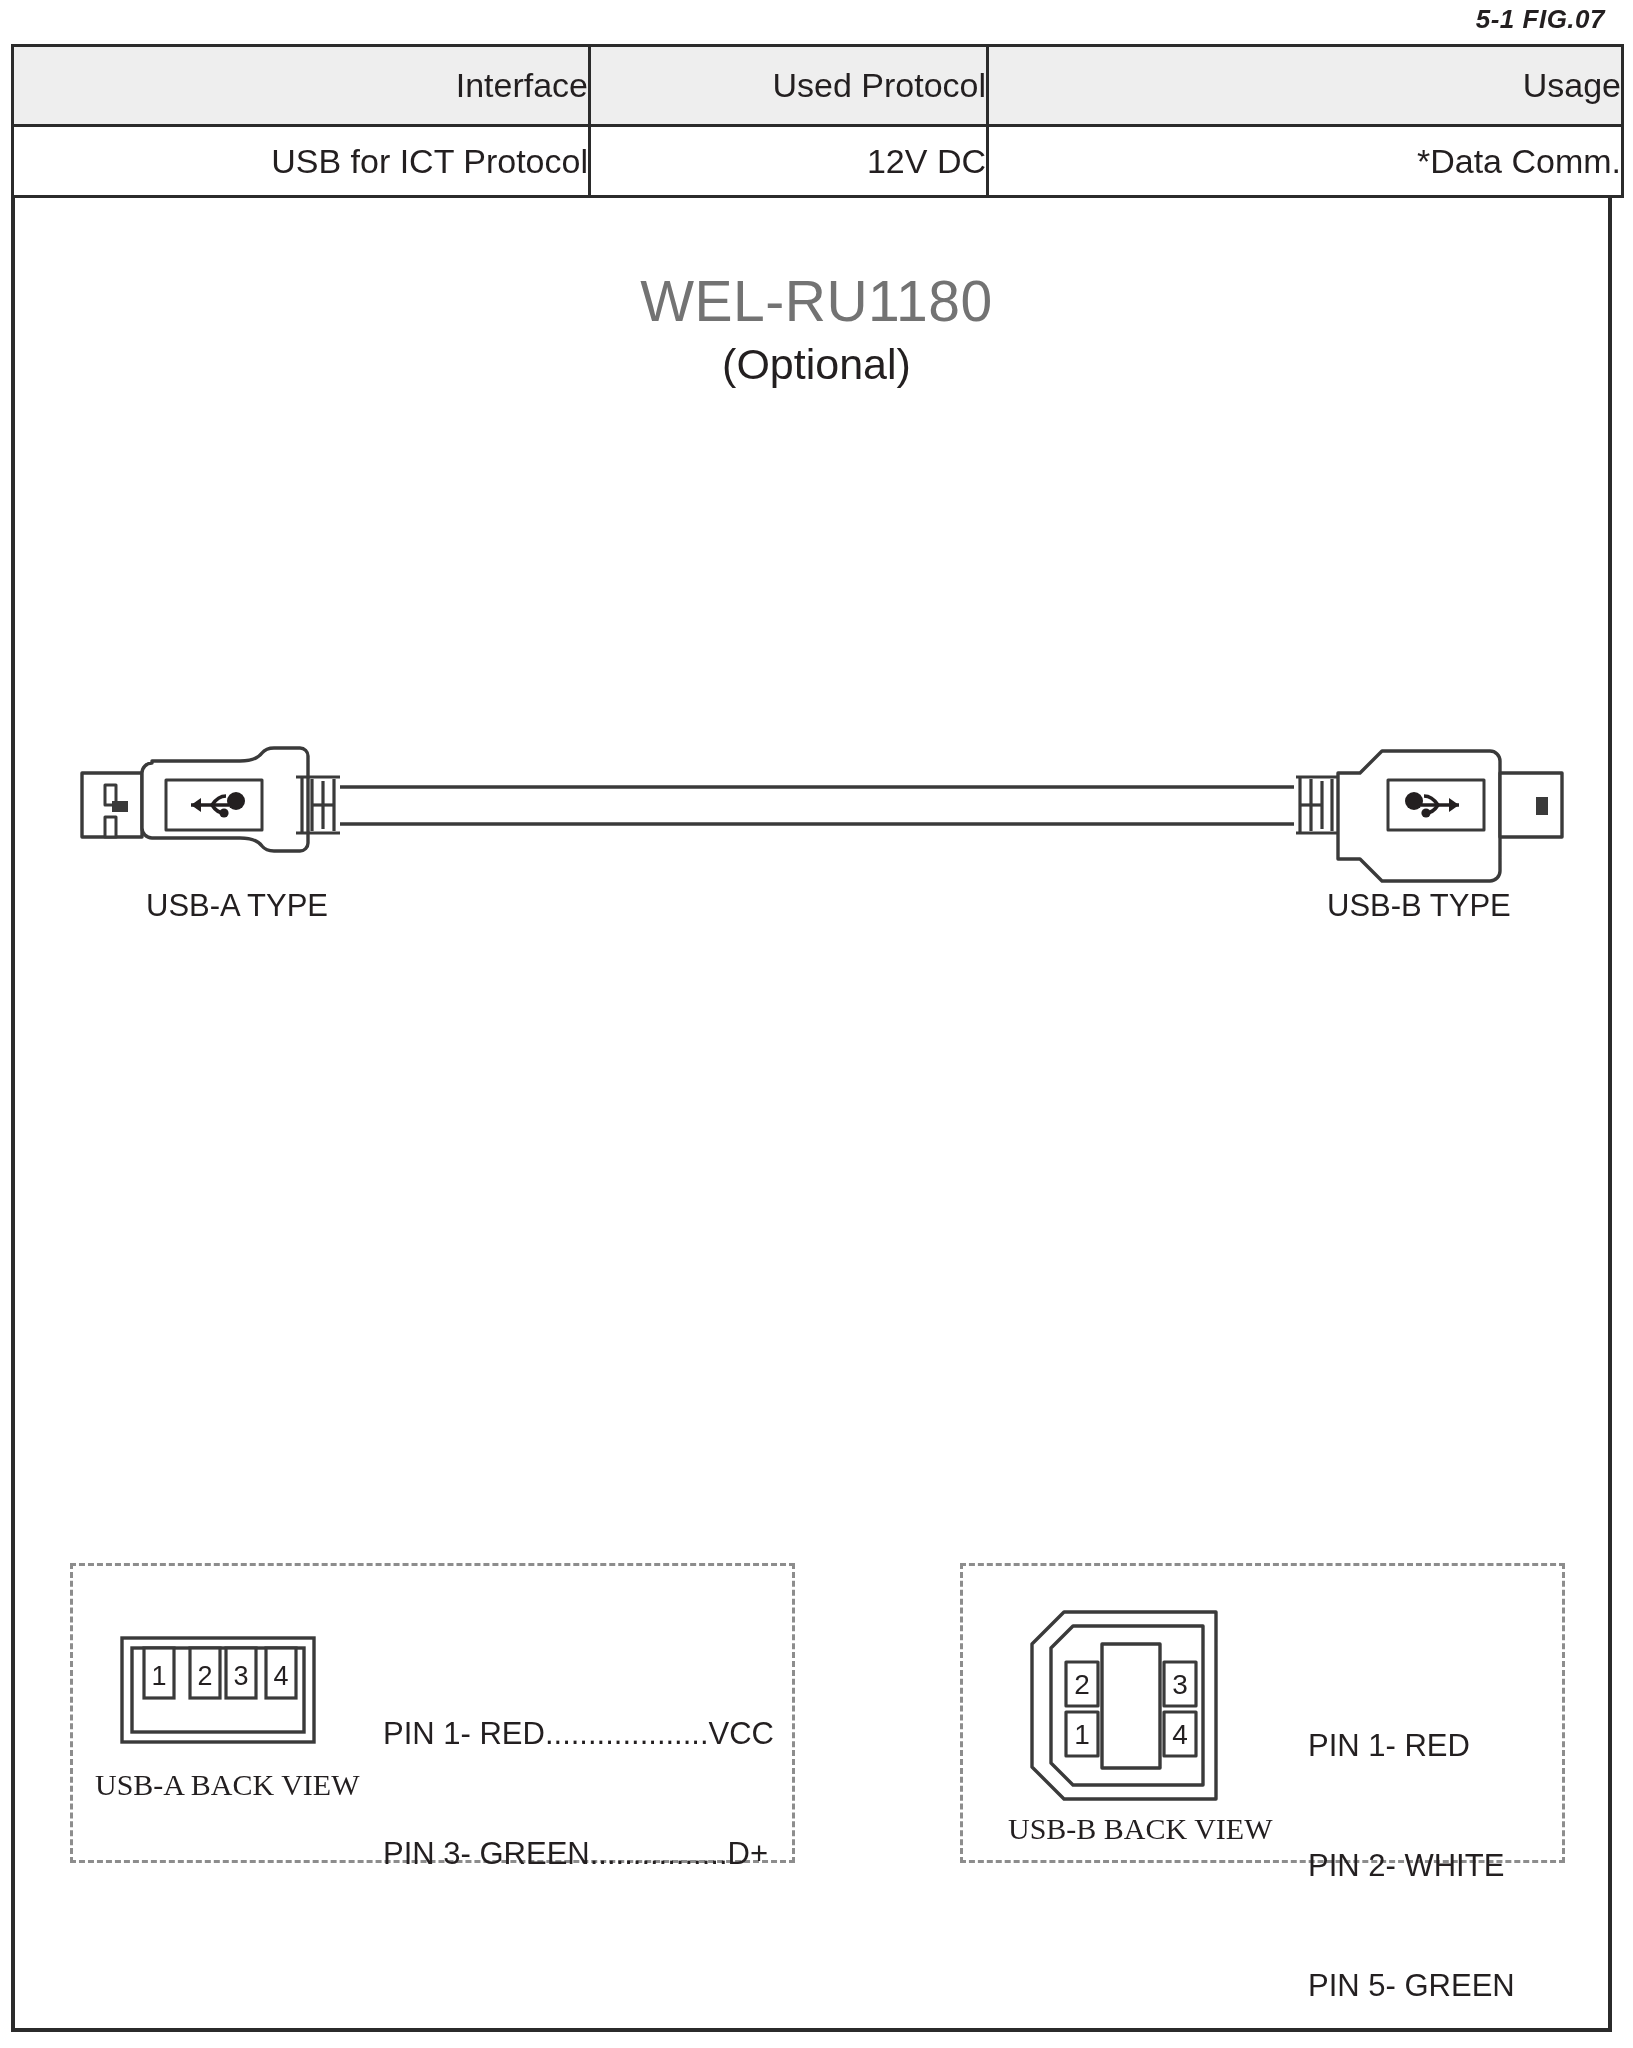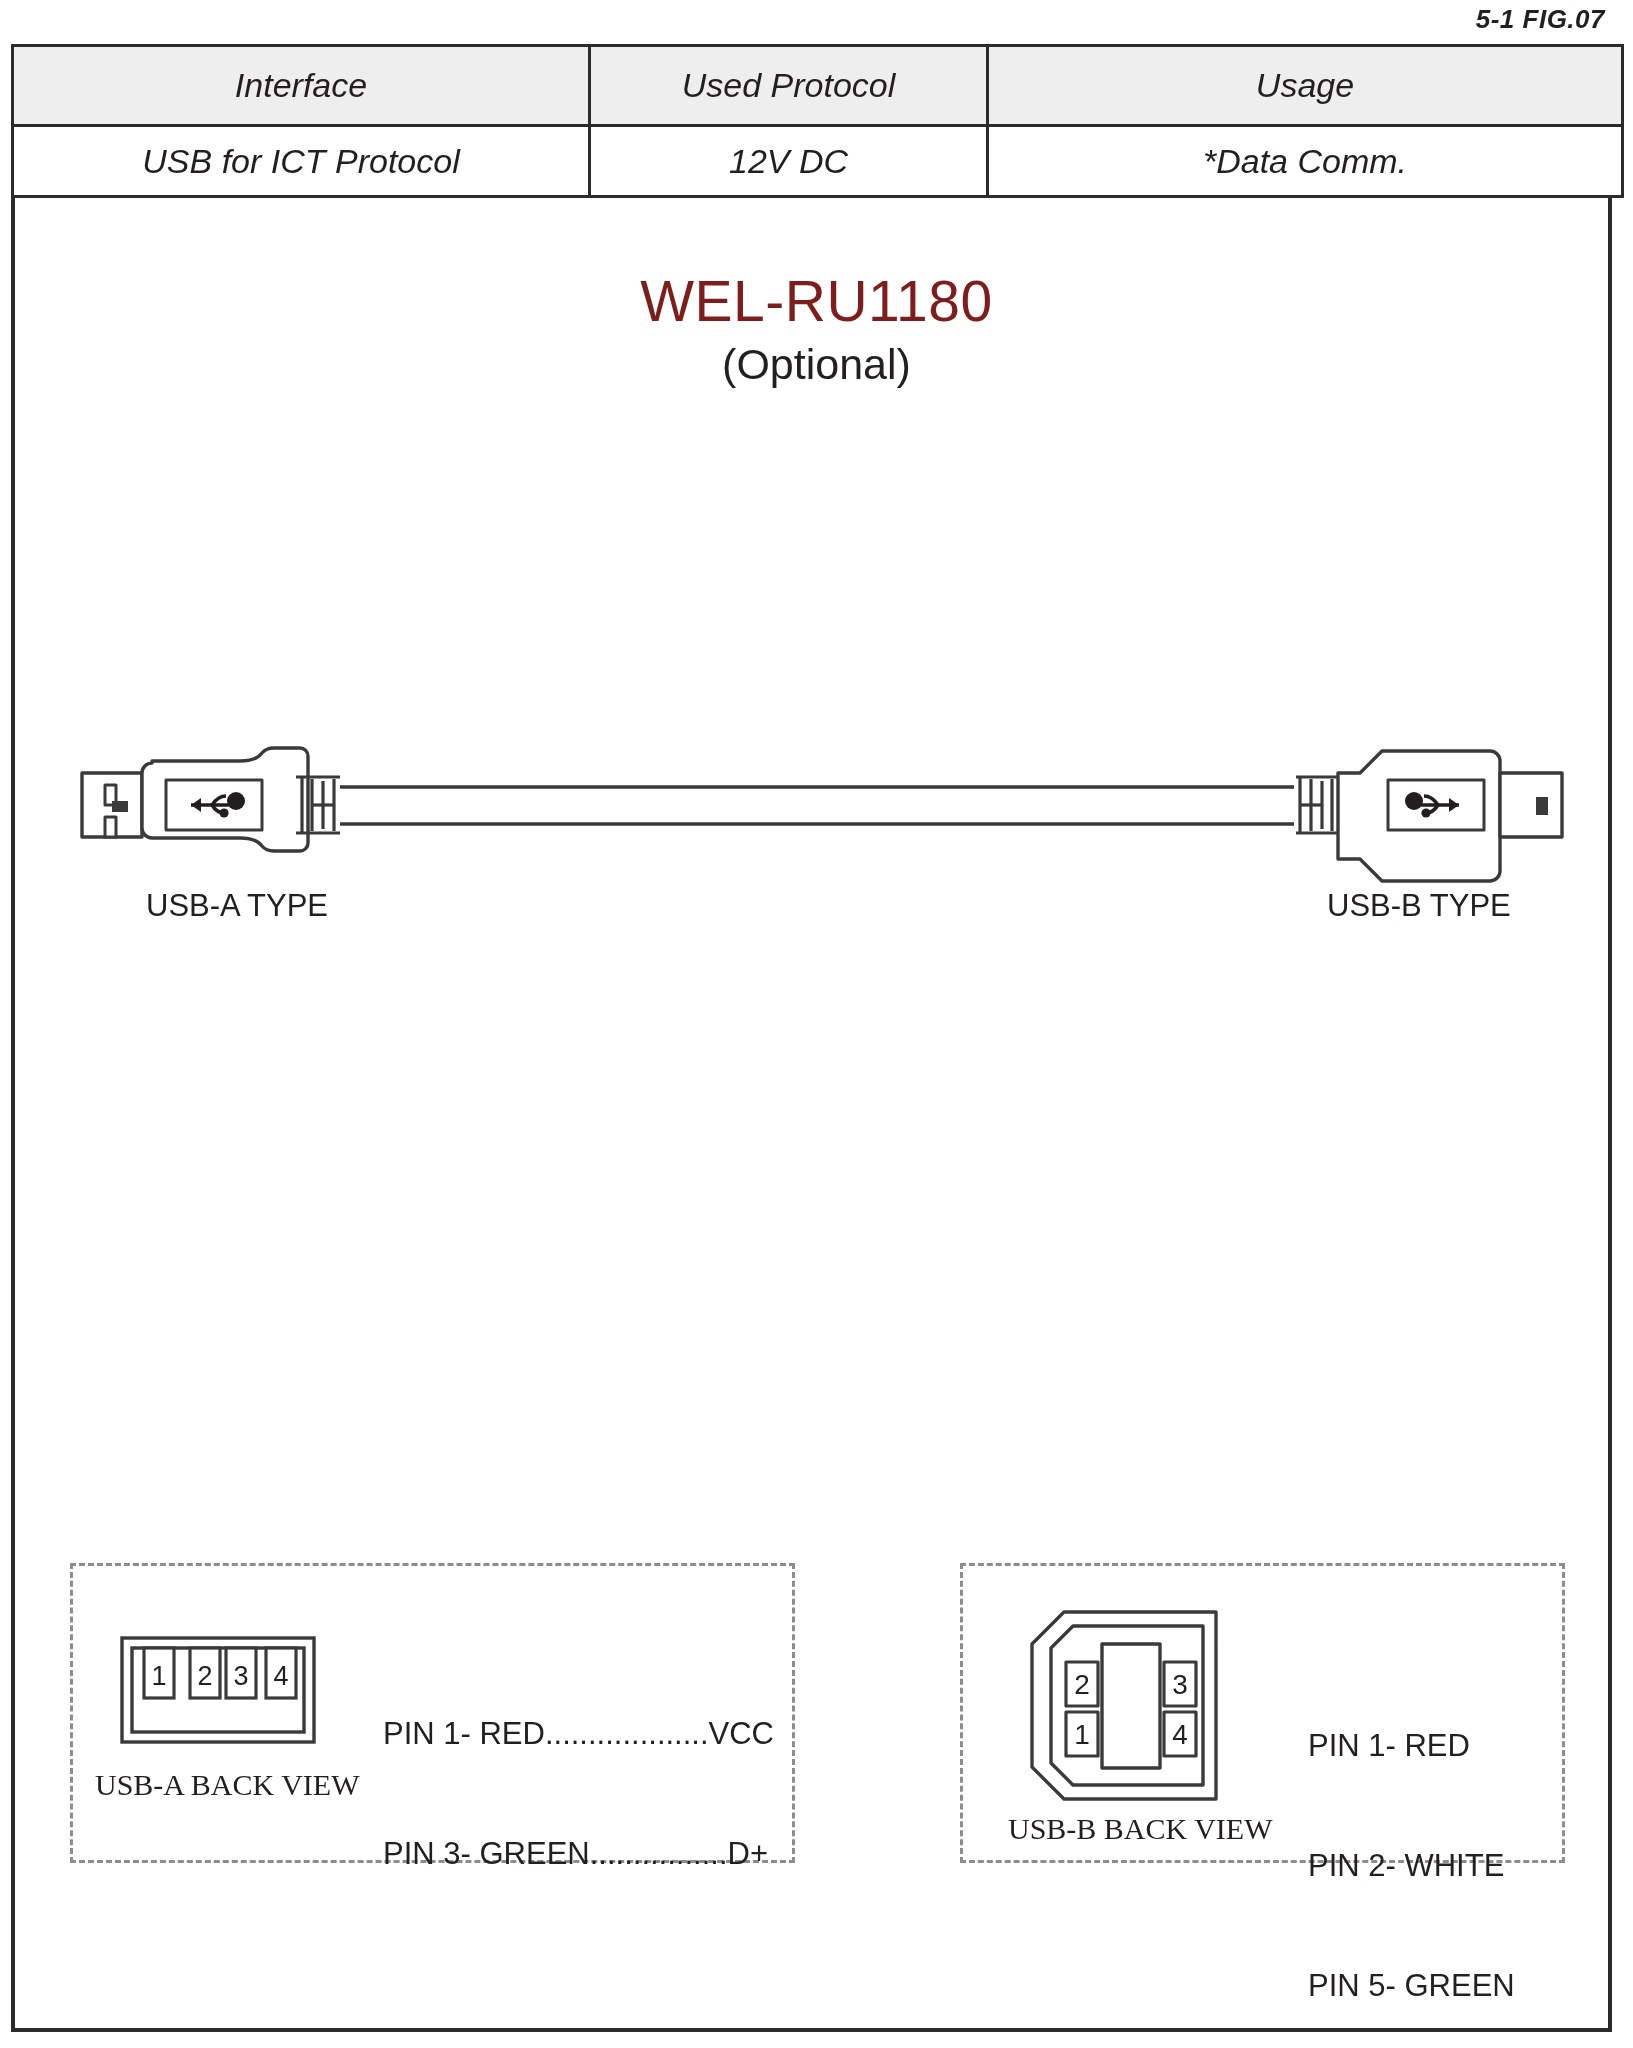--- a/index.html
+++ b/index.html
@@ -44,26 +44,25 @@
     position: absolute;
     left: 11px;
     top: 44px;
     width: 1601px;
     box-sizing: border-box;
     border-collapse: collapse;
     table-layout: fixed;
   }
   .spec-table td {
     border: 3px solid #2b2b2b;
-    text-align: center;
+    text-align: right;
     vertical-align: middle;
     font-size: 34px;
     color: #231f20;
     padding: 0;
-    font-style: italic;
   }
   .spec-table .hdr-row td {
     height: 77px;
     background: #eeeeee;
   }
   .spec-table .data-row td {
     height: 68px;
     background: #ffffff;
   }
   .col-a { width: 574px; }
@@ -72,21 +71,21 @@
 
   
   .product-title {
     position: absolute;
     left: 0;
     right: 0;
     top: 268px;
     text-align: center;
     font-size: 57px;
     letter-spacing: 0.5px;
-    color: #7f1d1d;
+    color: #737373;
   }
   .product-sub {
     position: absolute;
     left: 0;
     right: 0;
     top: 340px;
     text-align: center;
     font-size: 43px;
     color: #231f20;
   }

